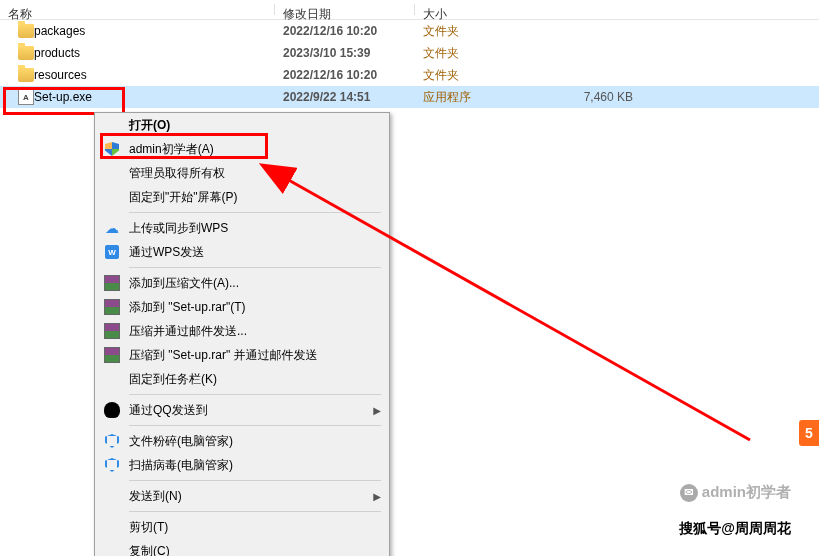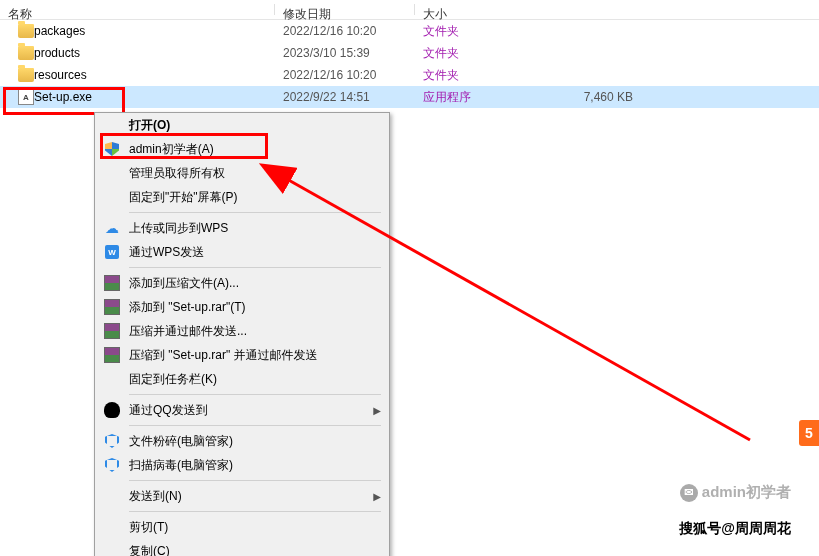--- a/index.html
+++ b/index.html
@@ -7,22 +7,22 @@
     .header { display: flex; height: 20px; border-bottom: 1px solid #e5e5e5; }
     .header-col { padding: 6px 8px; color: #333; position: relative; }
     .header-col:not(:last-child)::after { content: ""; position: absolute; right: 0; top: 4px; bottom: 4px; width: 1px; background: #e0e0e0; }
     .col-name { width: 275px; }
     .col-date { width: 140px; }
     .col-type { width: 130px; }
     .col-size { width: 100px; }
     .file-row { display: flex; height: 22px; align-items: center; }
     .file-row.selected { background: #cce8ff; }
     .file-name-cell { width: 275px; padding-left: 18px; display: flex; align-items: center; gap: 0; }
-    .file-date-cell { width: 140px; padding-left: 8px; color: #555; }
-    .file-type-cell { width: 130px; padding-left: 8px; color: #a21caf; }
+    .file-date-cell { width: 140px; padding-left: 8px; color: #555; font-weight: bold; }
+    .file-type-cell { width: 130px; padding-left: 8px; color: #a16207; }
     .file-size-cell { width: 100px; padding-right: 12px; text-align: right; color: #555; }
     .folder-icon { width: 16px; height: 14px; background: linear-gradient(#ffd86b, #e8b84a); border-radius: 1px 1px 2px 2px; position: relative; }
     .folder-icon::before { content: ""; position: absolute; top: -3px; left: 0; width: 7px; height: 3px; background: #ffd86b; border-radius: 1px 1px 0 0; }
     .exe-icon { width: 16px; height: 16px; background: #fff; border: 1px solid #888; display: flex; align-items: center; justify-content: center; font-size: 8px; font-weight: bold; color: #444; }
     .context-menu { position: absolute; left: 94px; top: 112px; width: 296px; background: #f0f0f0; border: 1px solid #a0a0a0; box-shadow: 2px 2px 4px rgba(0,0,0,0.3); z-index: 10; }
     .menu-item { height: 24px; display: flex; align-items: center; padding: 0 8px 0 34px; position: relative; color: #000; font-size: 12px; }
     .menu-item.bold { font-weight: bold; }
     .menu-item .menu-icon { position: absolute; left: 8px; width: 18px; height: 18px; display: flex; align-items: center; justify-content: center; }
     .menu-sep { height: 1px; background: #d0d0d0; margin: 3px 8px 3px 34px; }
     .submenu-arrow { margin-left: auto; font-size: 10px; color: #555; }

